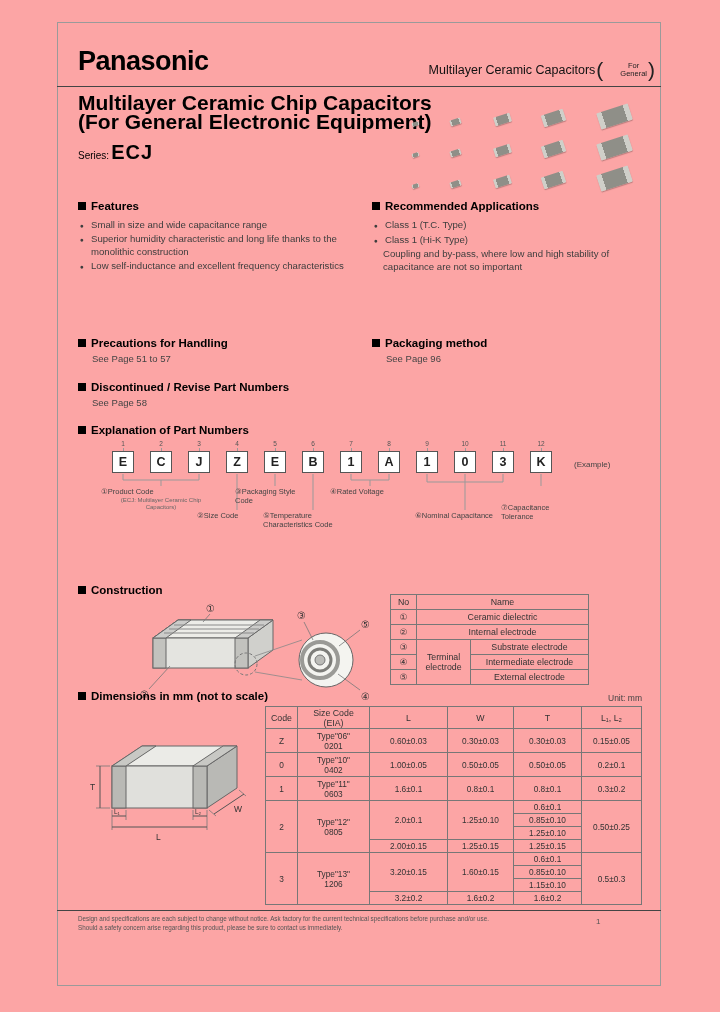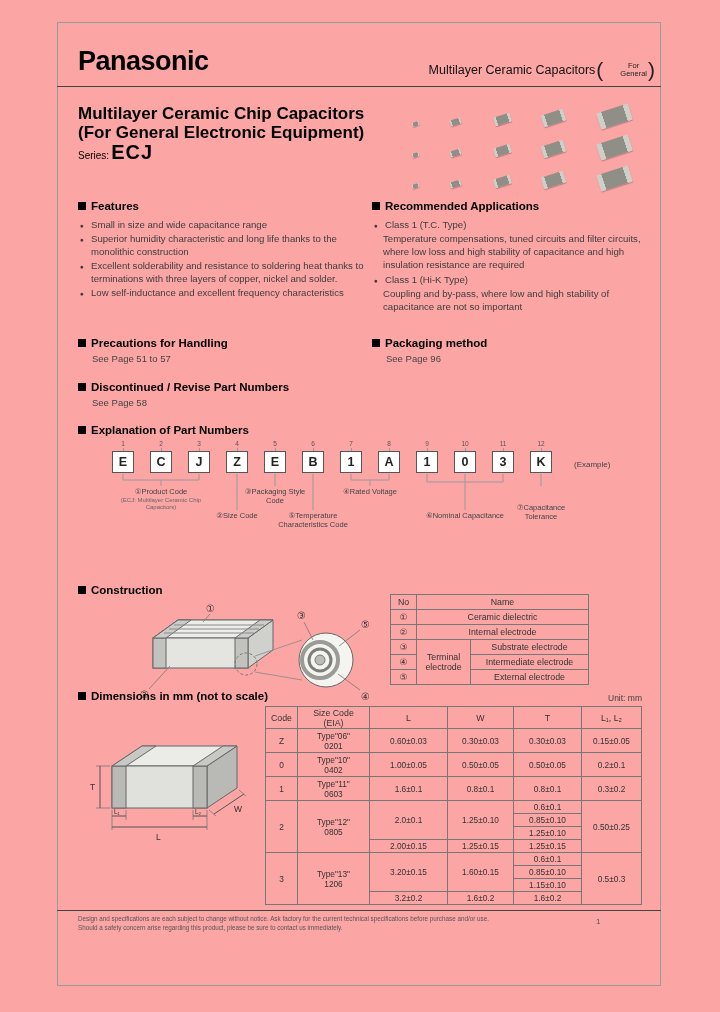--- a/index.html
+++ b/index.html
@@ -6,21 +6,21 @@
   body { width:720px; height:1012px; background:#fff; font-family:"Liberation Sans","DejaVu Sans",sans-serif; }
   .page { position:relative; width:720px; height:1012px; background:#fca5a5; overflow:hidden; color:#333; }
   .frame { position:absolute; left:57px; top:22px; width:604px; height:964px; border:1px solid #9a9a9a; }
   .rule { position:absolute; left:57px; width:604px; height:1px; background:#444; }
 
   .brand { position:absolute; left:78px; top:46px; font-size:27px; font-weight:bold; color:#000; letter-spacing:-0.5px; }
   .hdr-right { position:absolute; right:64px; top:58px; display:flex; align-items:center; font-size:12.5px; color:#111; }
   .bigparen { font-size:21px; font-weight:normal; color:#222; padding:0 1px; }
   .stack { display:flex; flex-direction:column; font-size:7.5px; line-height:8px; text-align:center; color:#222;margin-left:16px; }
 
-  .title { position:absolute; left:78px; top:104px; font-size:17px; font-weight:bold; color:#000; line-height:19px; }
+  .title { position:absolute; left:78px; top:93px; font-size:21px; font-weight:bold; color:#000; line-height:19px; }
   .series { position:absolute; left:78px; top:141px; display:flex; align-items:baseline; gap:2px; color:#000; }
   .series-label { font-size:10px; }
   .series-value { font-size:20px; font-weight:bold; letter-spacing:1px; }
 
   .chips { position:absolute; left:402px; top:106px; width:255px; height:96px; }
   .chip { position:absolute; border-radius:1px; transform:rotate(-18deg);
           background:linear-gradient(90deg,#cfcfc9 0%,#cfcfc9 16%,#8f8f88 16%,#8f8f88 84%,#cfcfc9 84%);
           box-shadow:0 1px 1px rgba(0,0,0,.25); }
 
   .sec-h { display:flex; align-items:center; gap:5px; font-size:11.5px; font-weight:bold; color:#000; }
@@ -34,21 +34,21 @@
   .bbody { padding-left:11px; font-size:9.6px; line-height:13px; color:#3d3d3d; margin-bottom:2px; }
 
   .pn-block { position:absolute; left:78px; top:424px; width:566px; }
   .pn-area { position:relative; margin-top:4px; height:96px; }
   .pn-col { position:absolute; top:0; width:38px; text-align:center; }
   .pn-num { font-size:6.5px; color:#555; line-height:8px; }
   .pn-num::after { content:""; display:block; width:1px; height:3px; background:#999; margin:0 auto; }
   .pn-box { width:22px; height:22px; margin:0 auto; border:1px solid #555; font-size:12.5px; font-weight:bold; line-height:21px; color:#222; background:#fff; }
   .pn-example { position:absolute; left:496px; top:20px; font-size:8px; color:#444; }
   .pn-lines { position:absolute; left:0; top:0; pointer-events:none; }
-  .pn-label { position:absolute; font-size:7.5px; line-height:9px; color:#444; text-align:center; }
+  .pn-label { position:absolute; font-size:7.5px; line-height:9px; color:#444; text-align:left; }
   .pn-sub { position:absolute; font-size:6px; line-height:6.5px; color:#666; text-align:center; }
 
   .con-block { position:absolute; left:78px; top:584px; width:566px; }
   .con-diagram { position:absolute; left:40px; top:14px; }
   .con-table { position:absolute; left:312px; top:10px; border-collapse:collapse; font-size:8.8px; color:#333; }
   .con-table th, .con-table td { border:1px solid #777; text-align:center; padding:0 3px; height:15px; font-weight:normal; }
   .con-table .no-col { width:26px; }
   .con-table .grp { width:54px; line-height:10px; }
   .con-table .nm { width:118px; }
 
@@ -114,34 +114,32 @@
   </div>
 
   <div class="col-block" style="left:78px;top:200px;width:288px;">
     <div class="sec-h">
       <span class="sq"></span>
       <span>Features</span>
     </div>
     <ul class="blist">
       <li class="bitem">Small in size and wide capacitance range</li>
       <li class="bitem">Superior humidity characteristic and long life thanks to the monolithic construction</li>
-      <li class="bitem">Excellent solderability and resistance to soldering heat thanks to terminations with three layers of copper, nickel and solder.</li>
       <li class="bitem">Low self-inductance and excellent frequency characteristics</li>
     </ul>
   </div>
 
   <div class="col-block" style="left:372px;top:200px;width:284px;">
     <div class="sec-h">
       <span class="sq"></span>
       <span>Recommended Applications</span>
     </div>
     <ul class="blist">
       <li class="bitem">Class 1 (T.C. Type)</li>
     </ul>
-    <div class="bbody">Temperature compensations, tuned circuits and filter circuits, where low loss and high stability of capacitance and high insulation resistance are required</div>
     <ul class="blist" style="margin-top:2px;">
       <li class="bitem">Class 1 (Hi-K Type)</li>
     </ul>
     <div class="bbody">Coupling and by-pass, where low and high stability of capacitance are not so important</div>
   </div>
 
   <div class="col-block" style="left:78px;top:337px;width:288px;">
     <div class="sec-h">
       <span class="sq"></span>
       <span>Precautions for Handling</span>

